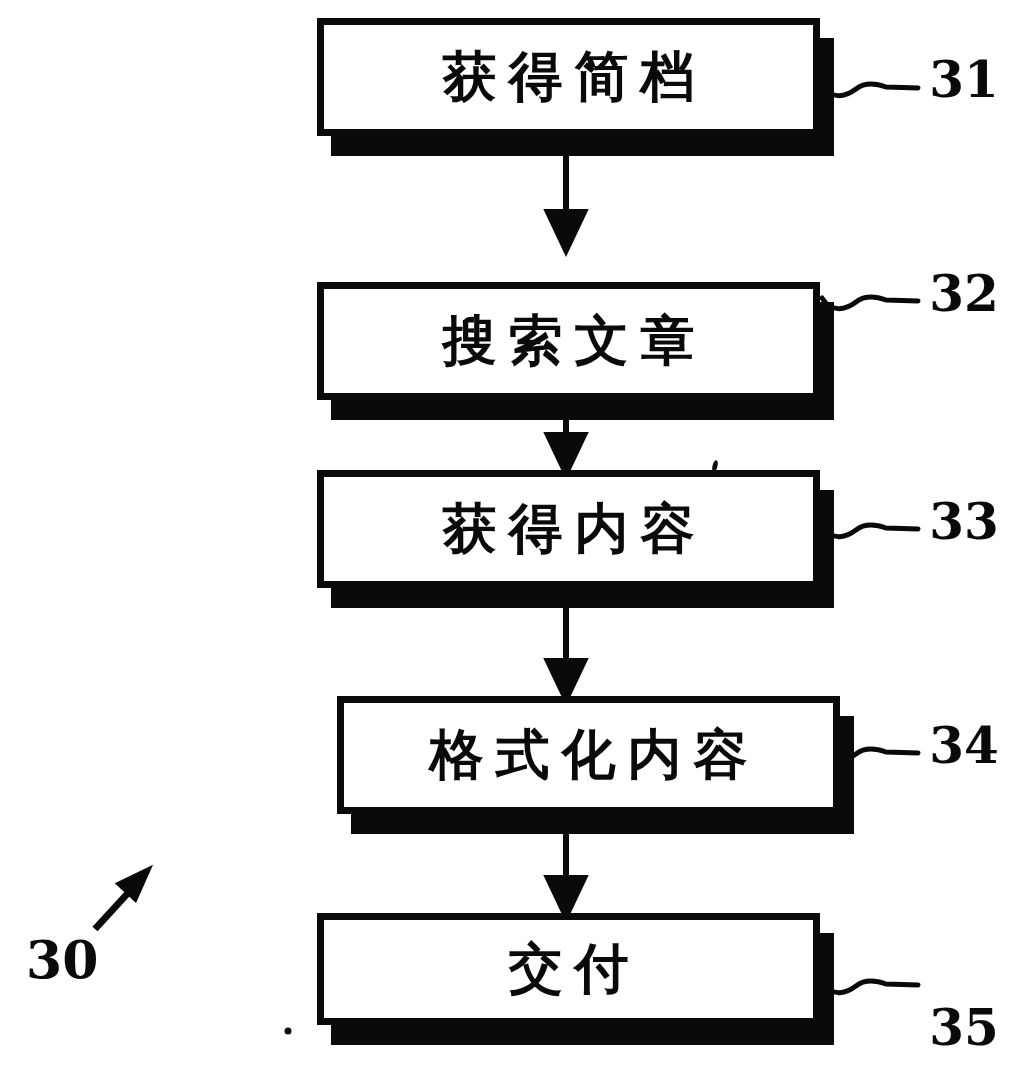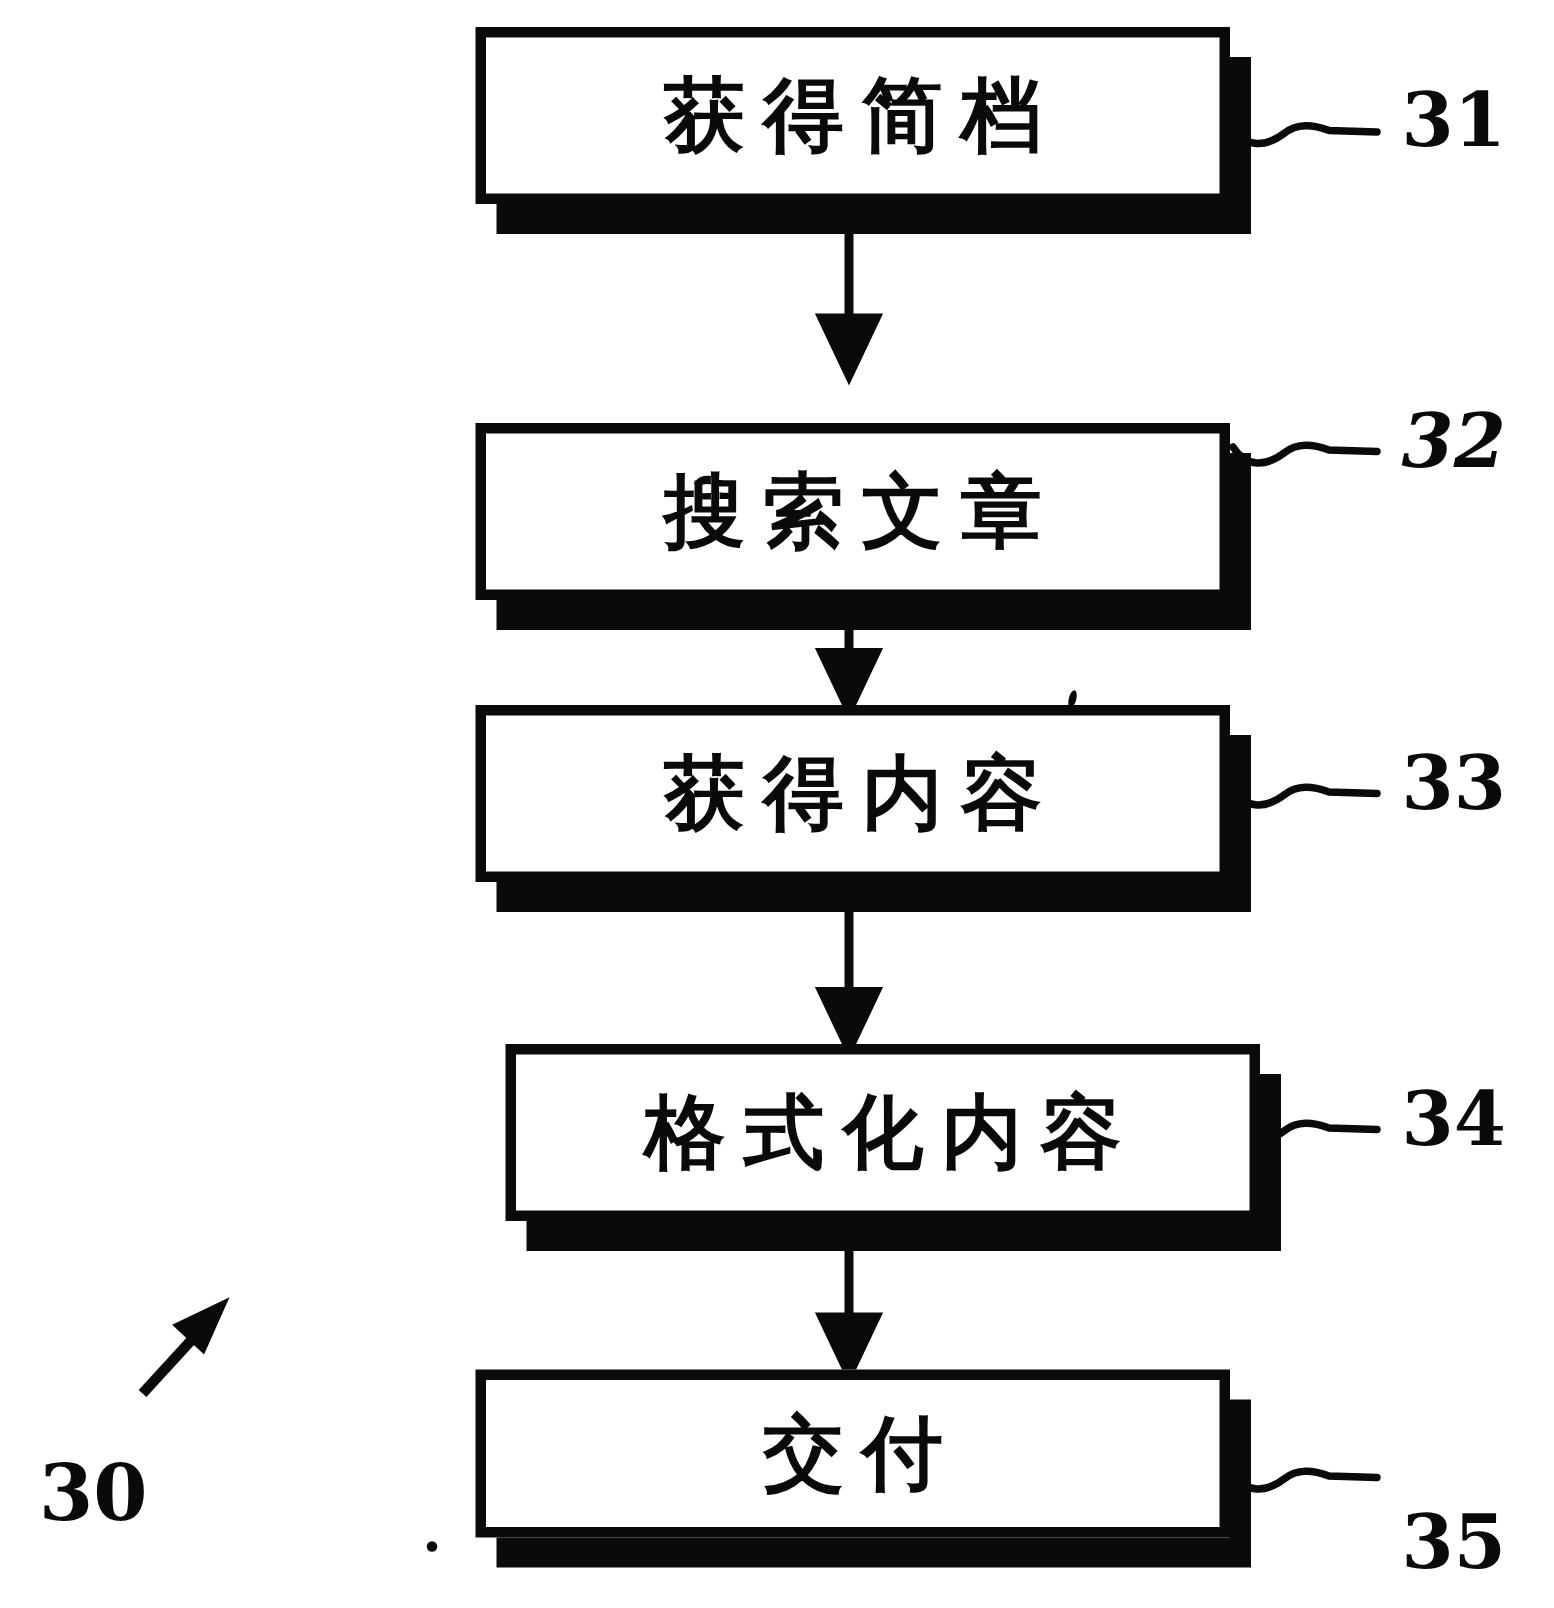--- a/index.html
+++ b/index.html
@@ -39,27 +39,27 @@
   }
   .ref-num {
     position: absolute;
     left: 924px;
     width: 80px;
     height: 60px;
     font-family: "DejaVu Serif", serif;
     font-weight: bold;
     font-size: 50px;
     color: #0a0a0a;
-    text-align: right;
+    text-align: center;
     line-height: 56px;
   }
   .fig-num {
     position: absolute;
     left: 26px;
-    top: 968px;
+    top: 932px;
     font-family: "DejaVu Serif", serif;
     font-weight: bold;
     font-size: 52px;
     color: #0a0a0a;
     line-height: 56px;
   }
   #overlay {
     position: absolute;
     left: 0;
     top: 0;
@@ -126,20 +126,20 @@
     <span class="box-label">获得内容</span>
   </div>
   <div class="flow-box" style="top:696px;margin-left:20px;">
     <span class="box-label">格式化内容</span>
   </div>
   <div class="flow-box" style="top:913px;height:112px;">
     <span class="box-label">交付</span>
   </div>
 
   <div class="ref-num" style="top:52px;">31</div>
-  <div class="ref-num" style="top:266px;font-style:italic;">32</div>
+  <div class="ref-num" style="top:266px;">32</div>
   <div class="ref-num" style="top:494px;">33</div>
   <div class="ref-num" style="top:718px;">34</div>
   <div class="ref-num" style="top:1000px;">35</div>
 
   <div class="fig-num">30</div>
 
 </div>
 
 </body></html>

